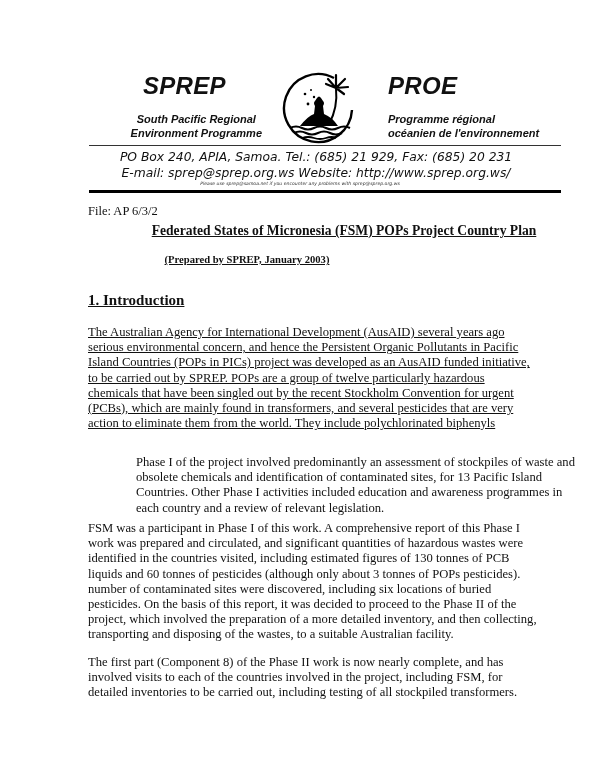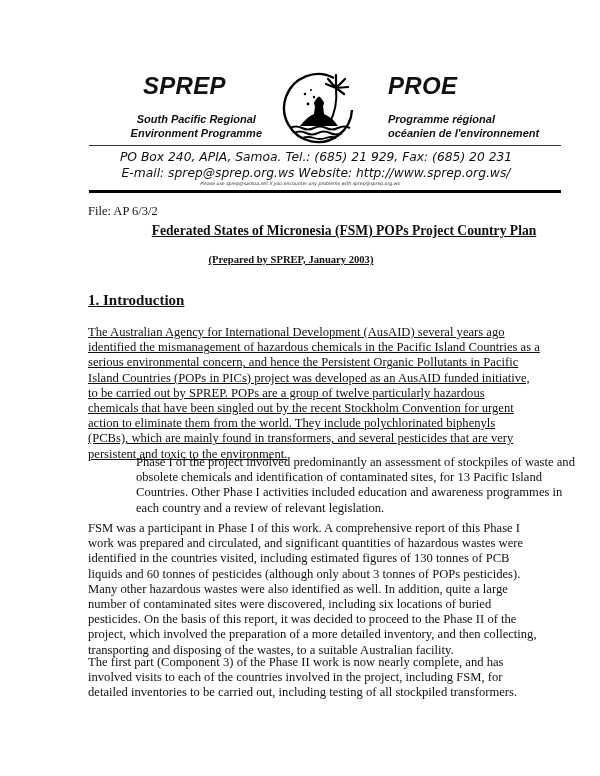--- a/index.html
+++ b/index.html
@@ -9,21 +9,21 @@
   .org-name { font-family: "Liberation Sans", sans-serif; font-weight: bold; font-style: italic; font-size: 24px; letter-spacing: 0.3px; }
   .org-sub { font-family: "Liberation Sans", sans-serif; font-weight: bold; font-style: italic; font-size: 11px; line-height: 14px; }
   .contact { font-family: "DejaVu Sans", sans-serif; font-style: italic; font-size: 12.3px; line-height: 16px; text-align: center; width: 600px; left: 16px; }
   .note { font-family: "DejaVu Sans", sans-serif; font-style: italic; font-size: 4.6px; text-align: center; width: 600px; left: 0; color: #333; }
 
   .rule-thin { left: 89px; width: 472px; height: 1px; background: #333; top: 145px; }
   .rule-thick { left: 89px; width: 472px; height: 3px; background: #000; top: 190px; }
 
   .file-line { font-family: "Liberation Serif", serif; font-size: 12.5px; left: 88px; top: 204px; }
   .title { font-family: "Liberation Serif", serif; font-weight: bold; font-size: 13.6px; text-decoration: underline; left: 0; width: 600px; text-align: center; top: 223px; padding-left: 44px; }
-  .subtitle { font-family: "Liberation Serif", serif; font-weight: bold; font-size: 10.6px; text-decoration: underline; left: 0; width: 494px; text-align: center; top: 254px; margin-left: 44px; }
+  .subtitle { font-family: "Liberation Serif", serif; font-weight: bold; font-size: 10.6px; text-decoration: underline; left: 0; width: 494px; text-align: center; top: 254px; }
   .section { font-family: "Liberation Serif", serif; font-weight: bold; font-size: 15px; text-decoration: underline; left: 88px; top: 292px; }
 
   .para { font-family: "Liberation Serif", serif; font-size: 12.6px; line-height: 15.2px; left: 88px; width: 440px; }
   .para span.line { display: block; white-space: nowrap; }
 </style>
 </head>
 <body>
 
 <div class="abs org-name" style="left:143px; top:72px;">SPREP</div>
 <div class="abs org-sub" style="right:338px; top:112px; text-align:center;">
@@ -67,46 +67,43 @@
 
 <div class="abs rule-thick"></div>
 
 <div class="abs file-line">File:  AP 6/3/2</div>
 <div class="abs title">Federated States of Micronesia (FSM) POPs Project Country Plan</div>
 <div class="abs subtitle">(Prepared by SPREP, January 2003)</div>
 <div class="abs section">1. Introduction</div>
 
 <div class="abs para" style="top:325px;text-decoration:underline;">
   <span class="line">The Australian Agency for International Development (AusAID) several years ago</span>
-  <span class="line">identified the mismanagement of hazardous chemicals in the Pacific Island Countries as a</span>
   <span class="line">serious environmental concern, and hence the Persistent Organic Pollutants in Pacific</span>
   <span class="line">Island Countries (POPs in PICs) project was developed as an AusAID funded initiative,</span>
   <span class="line">to be carried out by SPREP.  POPs are a group of twelve particularly hazardous</span>
   <span class="line">chemicals that have been singled out by the recent Stockholm Convention for urgent</span>
+  <span class="line">(PCBs), which are mainly found in transformers, and several pesticides that are very</span>
   <span class="line">action to eliminate them from the world.  They include polychlorinated biphenyls</span>
-  <span class="line">(PCBs), which are mainly found in transformers, and several pesticides that are very</span>
-  <span class="line">persistent and toxic to the environment.</span>
 </div>
 
 <div class="abs para" style="top:455px;margin-left:48px;">
   <span class="line">Phase I of the project involved predominantly an assessment of stockpiles of waste and</span>
   <span class="line">obsolete chemicals and identification of contaminated sites, for 13 Pacific Island</span>
   <span class="line">Countries.  Other Phase I activities included education and awareness programmes in</span>
   <span class="line">each country and a review of relevant legislation.</span>
 </div>
 
 <div class="abs para" style="top:504px;margin-top:17px;">
   <span class="line">FSM was a participant in Phase I of this work.  A comprehensive report of this Phase I</span>
   <span class="line">work was prepared and circulated, and significant quantities of hazardous wastes were</span>
   <span class="line">identified in the countries visited, including estimated figures of 130 tonnes of PCB</span>
   <span class="line">liquids and 60 tonnes of pesticides (although only about 3 tonnes of POPs pesticides).</span>
-  <span class="line">Many other hazardous wastes were also identified as well.  In addition, quite a large</span>
   <span class="line">number of contaminated sites were discovered, including six locations of buried</span>
   <span class="line">pesticides.  On the basis of this report, it was decided to proceed to the Phase II of the</span>
   <span class="line">project, which involved the preparation of a more detailed inventory, and then collecting,</span>
   <span class="line">transporting and disposing of the wastes, to a suitable Australian facility.</span>
 </div>
 
 <div class="abs para" style="top:655px;">
-  <span class="line">The first part (Component 3) of the Phase II work is now nearly complete, and has</span>
+  <span class="line">The first part (Component 8) of the Phase II work is now nearly complete, and has</span>
   <span class="line">involved visits to each of the countries involved in the project, including FSM, for</span>
   <span class="line">detailed inventories to be carried out, including testing of all stockpiled transformers.</span>
 </div>
 
 </body></html>

